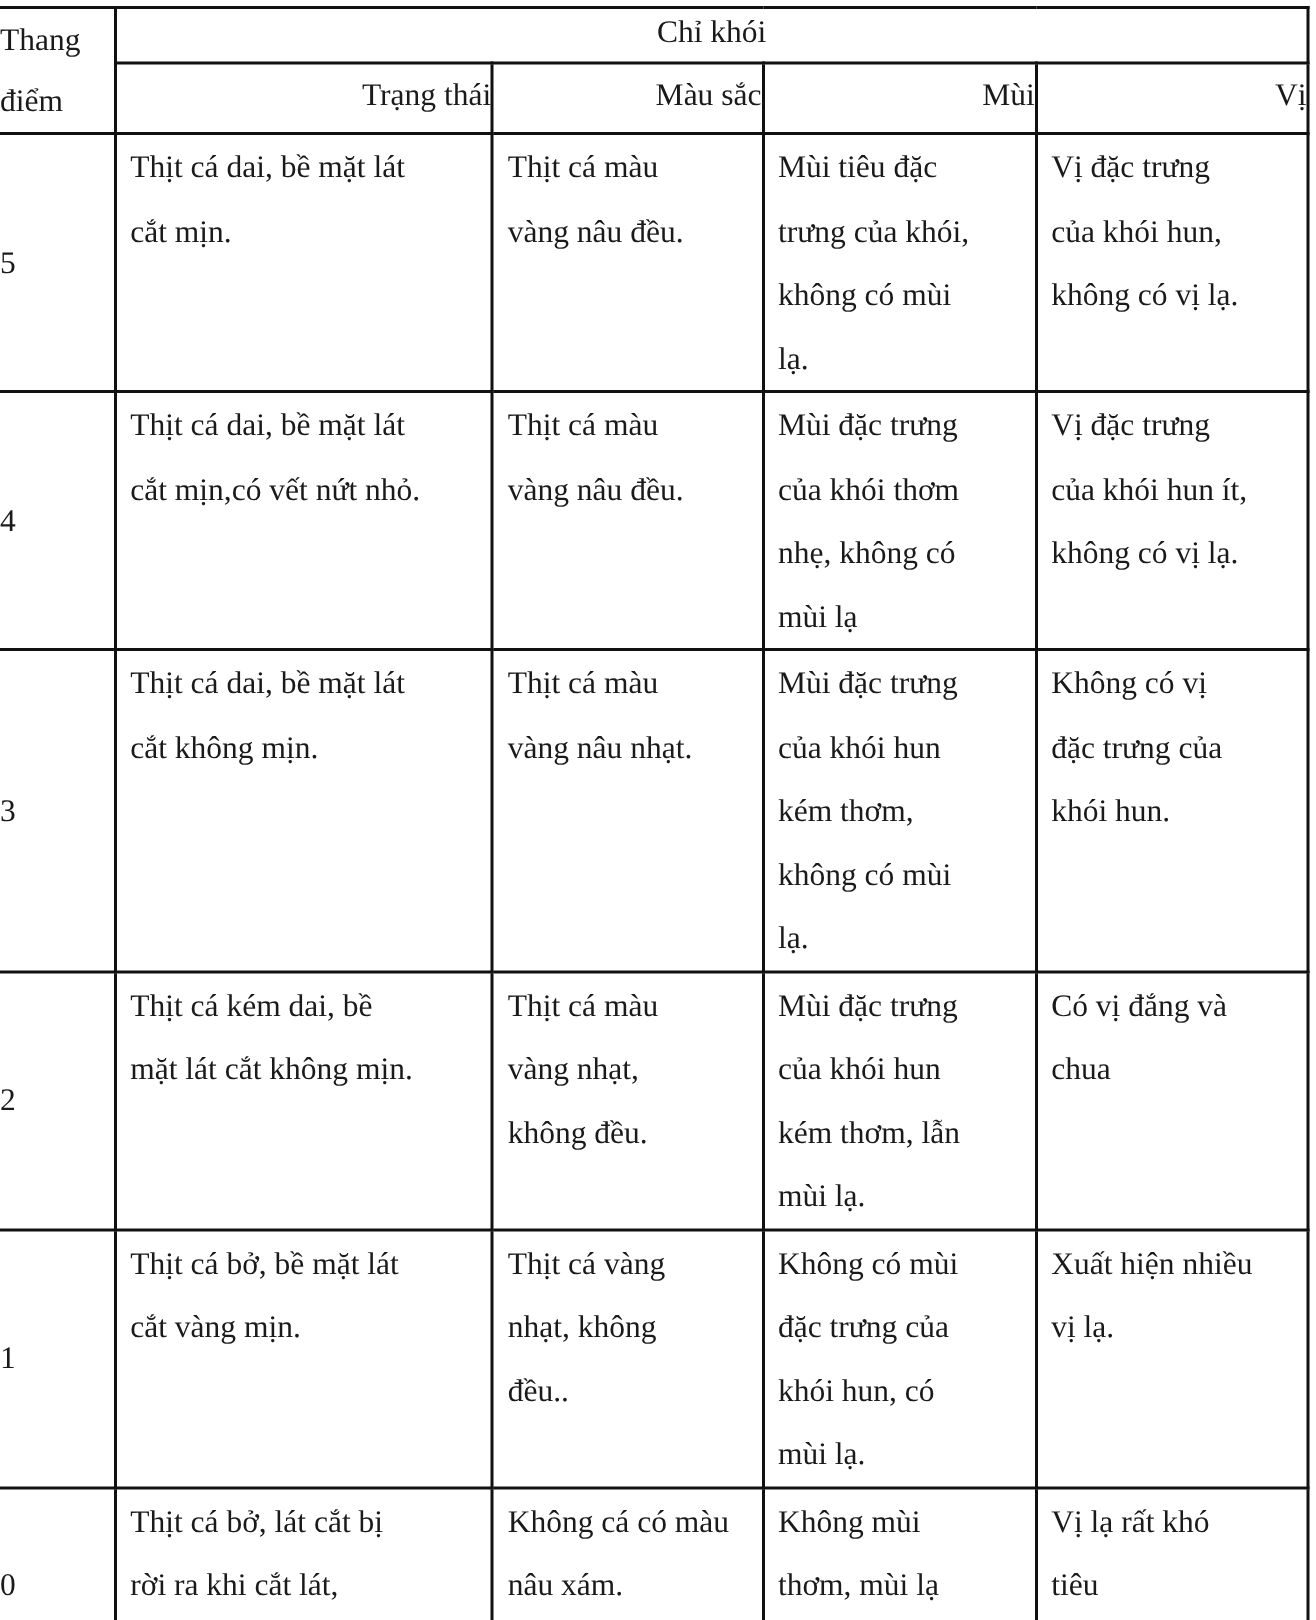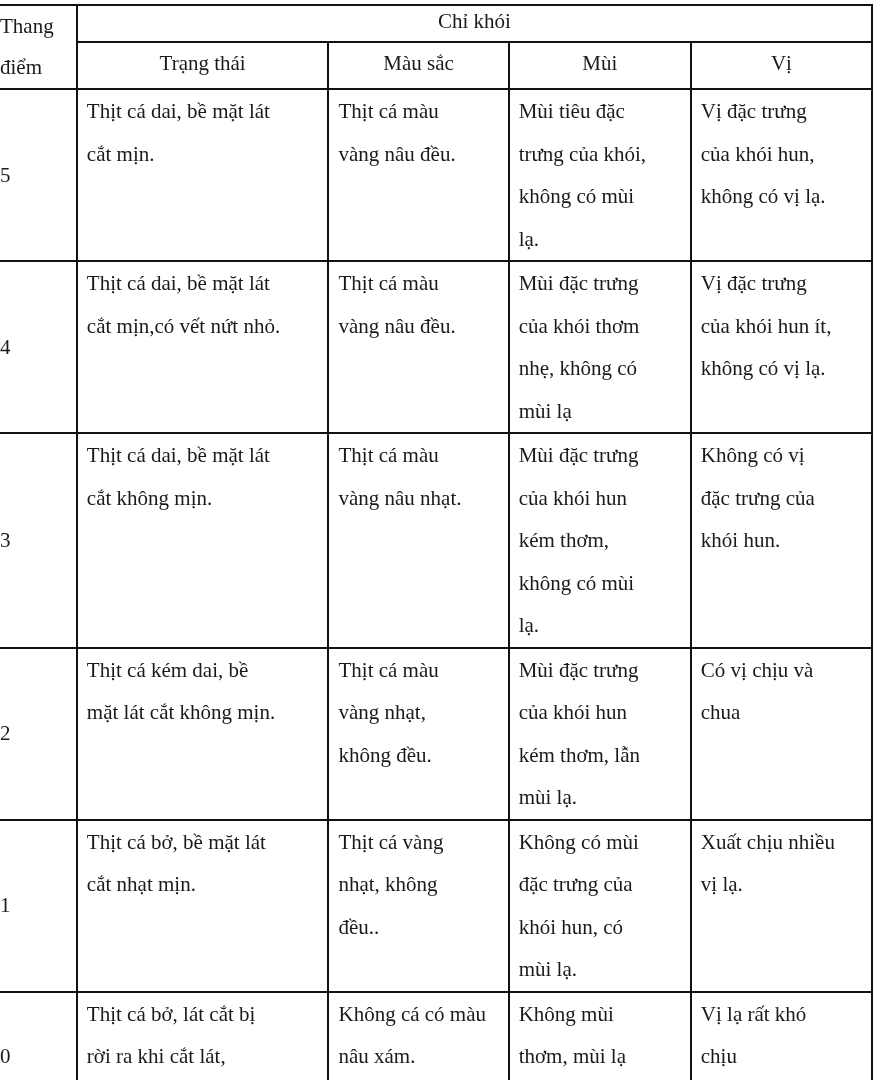--- a/index.html
+++ b/index.html
@@ -17,21 +17,21 @@
     border: 2px solid #111;
     vertical-align: top;
     padding: 0 0 0 9px;
     font-weight: normal;
     text-align: left;
   }
   th { text-align: center; padding: 0; line-height: 33px; }
   .score { vertical-align: middle; padding-left: 2px; }
   .score-head { line-height: 44px; text-align: left; padding-left: 2px; }
   tr.hdr1 th { height: 31px; line-height: 31px; }
-  tr.hdr2 th { height: 40px; line-height: 40px; }
+  tr.hdr2 th { height: 40px; line-height: 40px; text-align: right; }
   td .cell-text { white-space: pre-line; }
   .last-border { border-bottom: 3px solid #111; }
 </style>
 </head>
 <body>
 
 <table>
   <colgroup>
     <col style="width:80px">
     <col style="width:253px">
@@ -99,44 +99,44 @@
       <td class="score">2</td>
       <td><span class="cell-text">Thịt cá kém dai, bề
 mặt lát cắt không mịn.</span></td>
       <td><span class="cell-text">Thịt cá màu
 vàng nhạt,
 không đều.</span></td>
       <td><span class="cell-text">Mùi đặc trưng
 của khói hun
 kém thơm, lẫn
 mùi lạ.</span></td>
-      <td><span class="cell-text">Có vị chịu và
+      <td><span class="cell-text">Có vị đắng và
 chua</span></td>
     </tr>
     <tr style="height:160px">
       <td class="score">1</td>
       <td><span class="cell-text">Thịt cá bở, bề mặt lát
-cắt nhạt mịn.</span></td>
+cắt vàng mịn.</span></td>
       <td><span class="cell-text">Thịt cá vàng
 nhạt, không
 đều..</span></td>
       <td><span class="cell-text">Không có mùi
 đặc trưng của
 khói hun, có
 mùi lạ.</span></td>
-      <td><span class="cell-text">Xuất chịu nhiều
+      <td><span class="cell-text">Xuất hiện nhiều
 vị lạ.</span></td>
     </tr>
     <tr style="height:117px">
       <td class="score last-border">0</td>
       <td class="last-border"><span class="cell-text">Thịt cá bở, lát cắt bị
 rời ra khi cắt lát,
 không bóng mịn.</span></td>
       <td class="last-border"><span class="cell-text">Không cá có màu
 nâu xám.</span></td>
       <td class="last-border"><span class="cell-text">Không mùi
 thơm, mùi lạ
 khó chịu.</span></td>
       <td class="last-border"><span class="cell-text">Vị lạ rất khó
-chịu</span></td>
+tiêu</span></td>
     </tr>
   </tbody>
 </table>
 
 </body></html>

